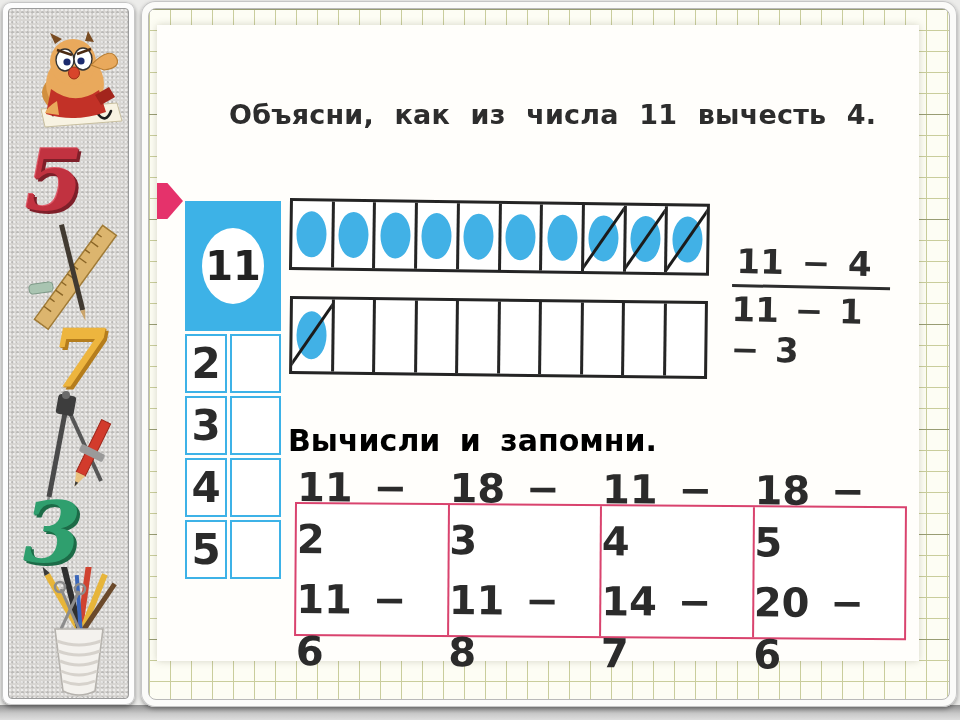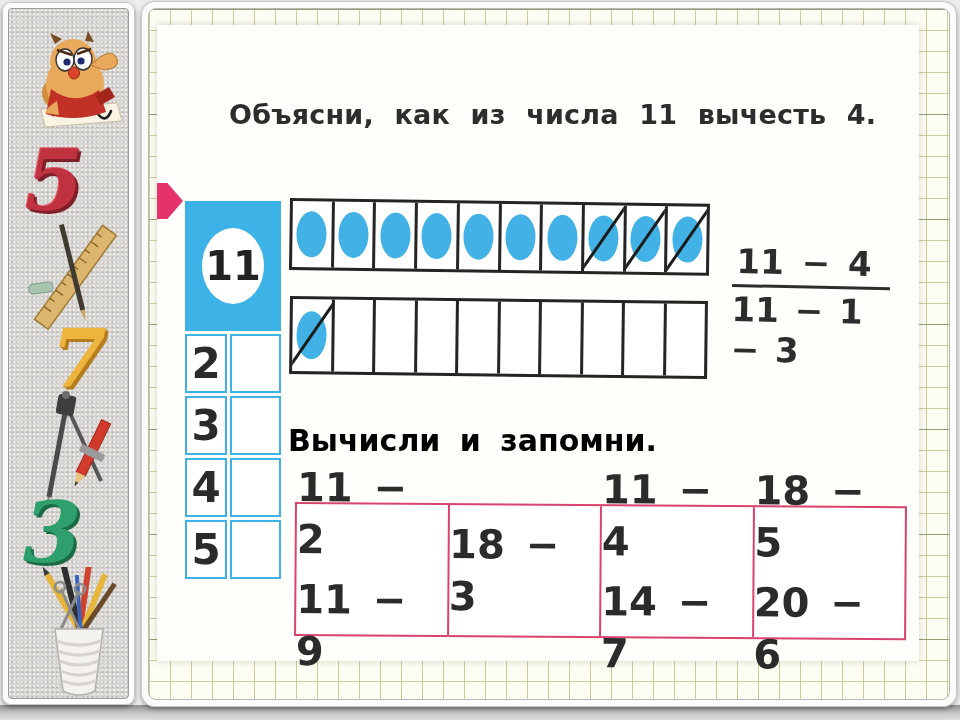--- a/index.html
+++ b/index.html
@@ -282,24 +282,25 @@
         <div class="frac-num">11 − 4</div>
         <div class="frac-bar"></div>
         <div class="frac-den">11 − 1 − 3</div>
       </div>
 
       <div class="subtitle">Вычисли и запомни.</div>
 
       <div class="memorize" id="memorize">
           <div class="mem-col">
             <div class="mem-line">11 − 2</div>
-            <div class="mem-line">11 − 9</div>
+            <div class="mem-line">11 − 6</div>
           </div>
           <div class="mem-col">
             <div class="mem-line">18 − 3</div>
+            <div class="mem-line">11 − 8</div>
           </div>
           <div class="mem-col">
             <div class="mem-line">11 − 4</div>
             <div class="mem-line">14 − 7</div>
           </div>
           <div class="mem-col">
             <div class="mem-line">18 − 5</div>
             <div class="mem-line">20 − 6</div>
           </div>
         </div>

